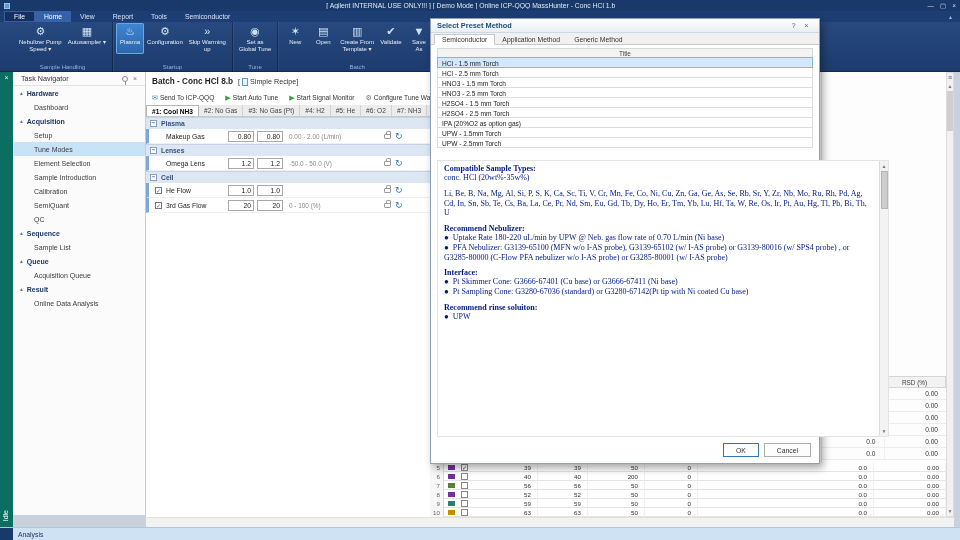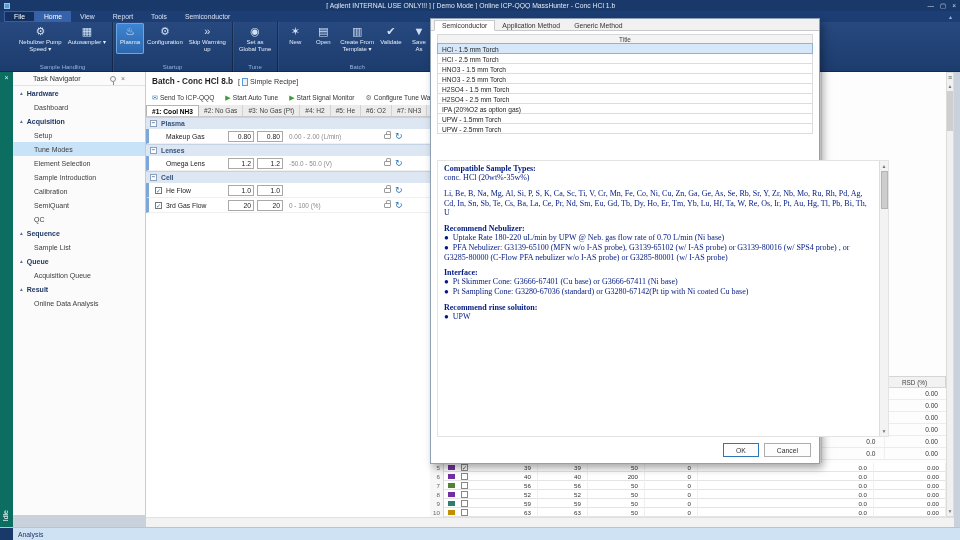--- a/index.html
+++ b/index.html
@@ -43,21 +43,21 @@
 
   
   .leftstrip { left:0; top:72px; width:13px; height:455px; background:#0c6e60; }
   .strip-close { display:block; text-align:center; color:#eaf6f3; font-size:7px; margin-top:2px; cursor:pointer; }
   .idle-label { position:absolute; bottom:6px; left:2px; color:#fff; font-size:7px;
                 writing-mode:vertical-rl; transform:rotate(180deg); }
 
   
   .tasknav { left:13px; top:72px; width:133px; height:443px; background:#fbfbfb;
              border-right:1px solid #c6cdd6; }
-  .tn-header { height:14px; display:flex; align-items:center; padding:0 20px;
+  .tn-header { height:14px; display:flex; align-items:center; padding:0 8px;
                border-bottom:1px solid #e3e3e3; font-size:7.2px; color:#333; }
   .tn-title { flex:1; }
   .tn-pin { position:relative; width:6px; height:6px; border:1px solid #8a8a8a; border-radius:50%;
             margin-right:5px; cursor:pointer; }
   .tn-pin:after { content:""; position:absolute; left:2px; top:5px; width:1px; height:3px; background:#8a8a8a; }
   .tn-close { color:#777; font-size:7px; cursor:pointer; }
   .tn-item { height:14px; display:flex; align-items:center; padding-left:7px; font-size:7px;
              color:#3c3c3c; cursor:pointer; }
   .tn-item .tn-arrow { font-size:5.5px; color:#566c8c; margin-right:4px; }
   .tn-item.section { color:#1f3864; font-weight:bold; }
@@ -629,20 +629,25 @@
   </div>
 
 <div class="abs bottom-strip"></div>
 
 <div class="abs statusbar">
   <span class="statusbar-corner"></span>
   <span class="status-label">Analysis</span>
 </div>
 
 <div class="abs dialog">
+  <div class="dlg-titlebar">
+    <span class="dlg-title">Select Preset Method</span>
+    <span class="dlg-help">?</span>
+    <span class="dlg-close">×</span>
+  </div>
   <div class="dlg-tabs">
 
       <span class="dlg-tab active">Semiconductor</span>
 
       <span class="dlg-tab">Application Method</span>
 
       <span class="dlg-tab">Generic Method</span>
     </div>
   <div class="dlg-listheader">Title</div>
   <div class="dlg-list">

